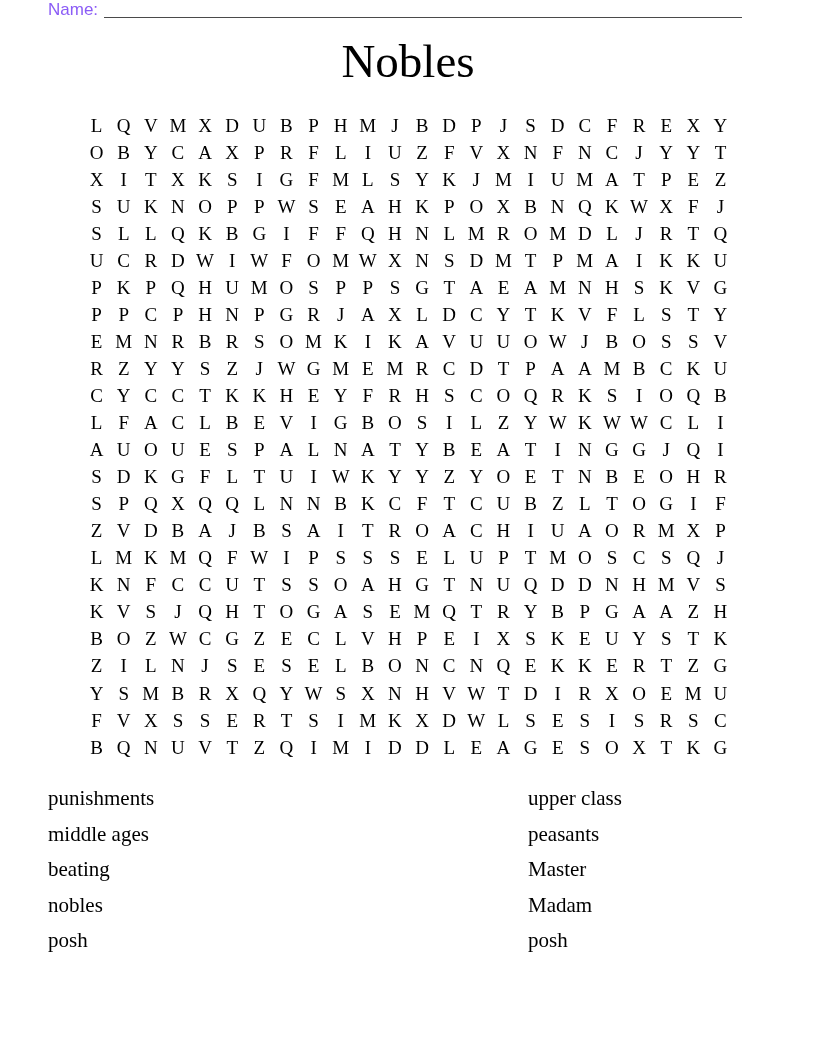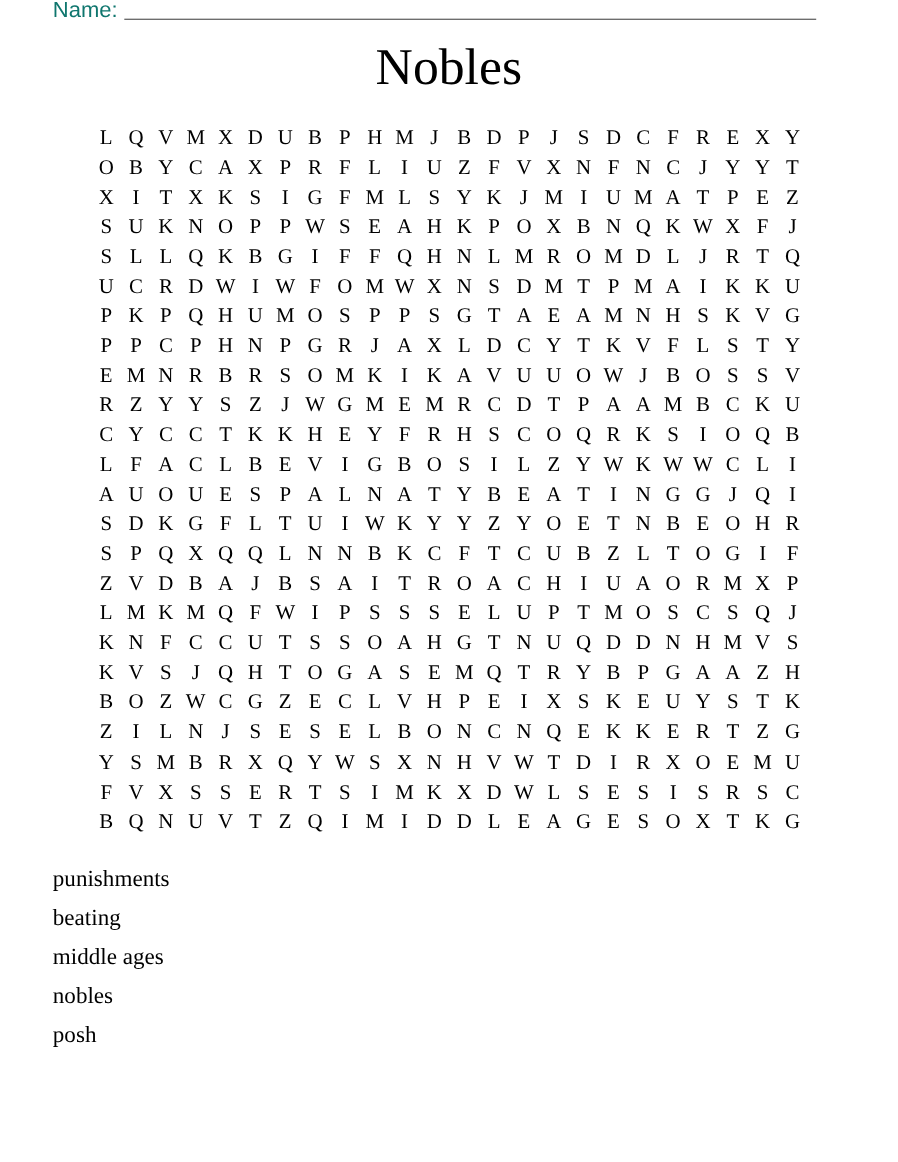--- a/index.html
+++ b/index.html
@@ -19,23 +19,23 @@
   .name-row {
     position: absolute;
     top: 1px;
     left: 48px;
     width: 694px;
     display: flex;
     align-items: flex-end;
   }
   .name-label {
     font-family: "Liberation Sans", sans-serif;
-    font-size: 20px;
+    font-size: 17px;
     line-height: 17px;
-    color: #0f766e;
+    color: #8b5cf6;
     white-space: nowrap;
   }
   .name-line {
     flex: 1;
     margin-left: 6px;
     height: 16px;
     border-bottom: 1.4px solid #4a4a4a;
   }
   
   .page-title {
@@ -727,18 +727,25 @@
       <span class="cell">X</span>
       <span class="cell">T</span>
       <span class="cell">K</span>
       <span class="cell">G</span>
     </div>
   </div>
 
 <div class="word-list">
   <div class="word-col word-col-1">
       <div class="word-item">punishments</div>
+      <div class="word-item">middle ages</div>
       <div class="word-item">beating</div>
-      <div class="word-item">middle ages</div>
       <div class="word-item">nobles</div>
+      <div class="word-item">posh</div>
+    </div>
+  <div class="word-col word-col-3">
+      <div class="word-item">upper class</div>
+      <div class="word-item">peasants</div>
+      <div class="word-item">Master</div>
+      <div class="word-item">Madam</div>
       <div class="word-item">posh</div>
     </div>
 </div>
 
 </body></html>

